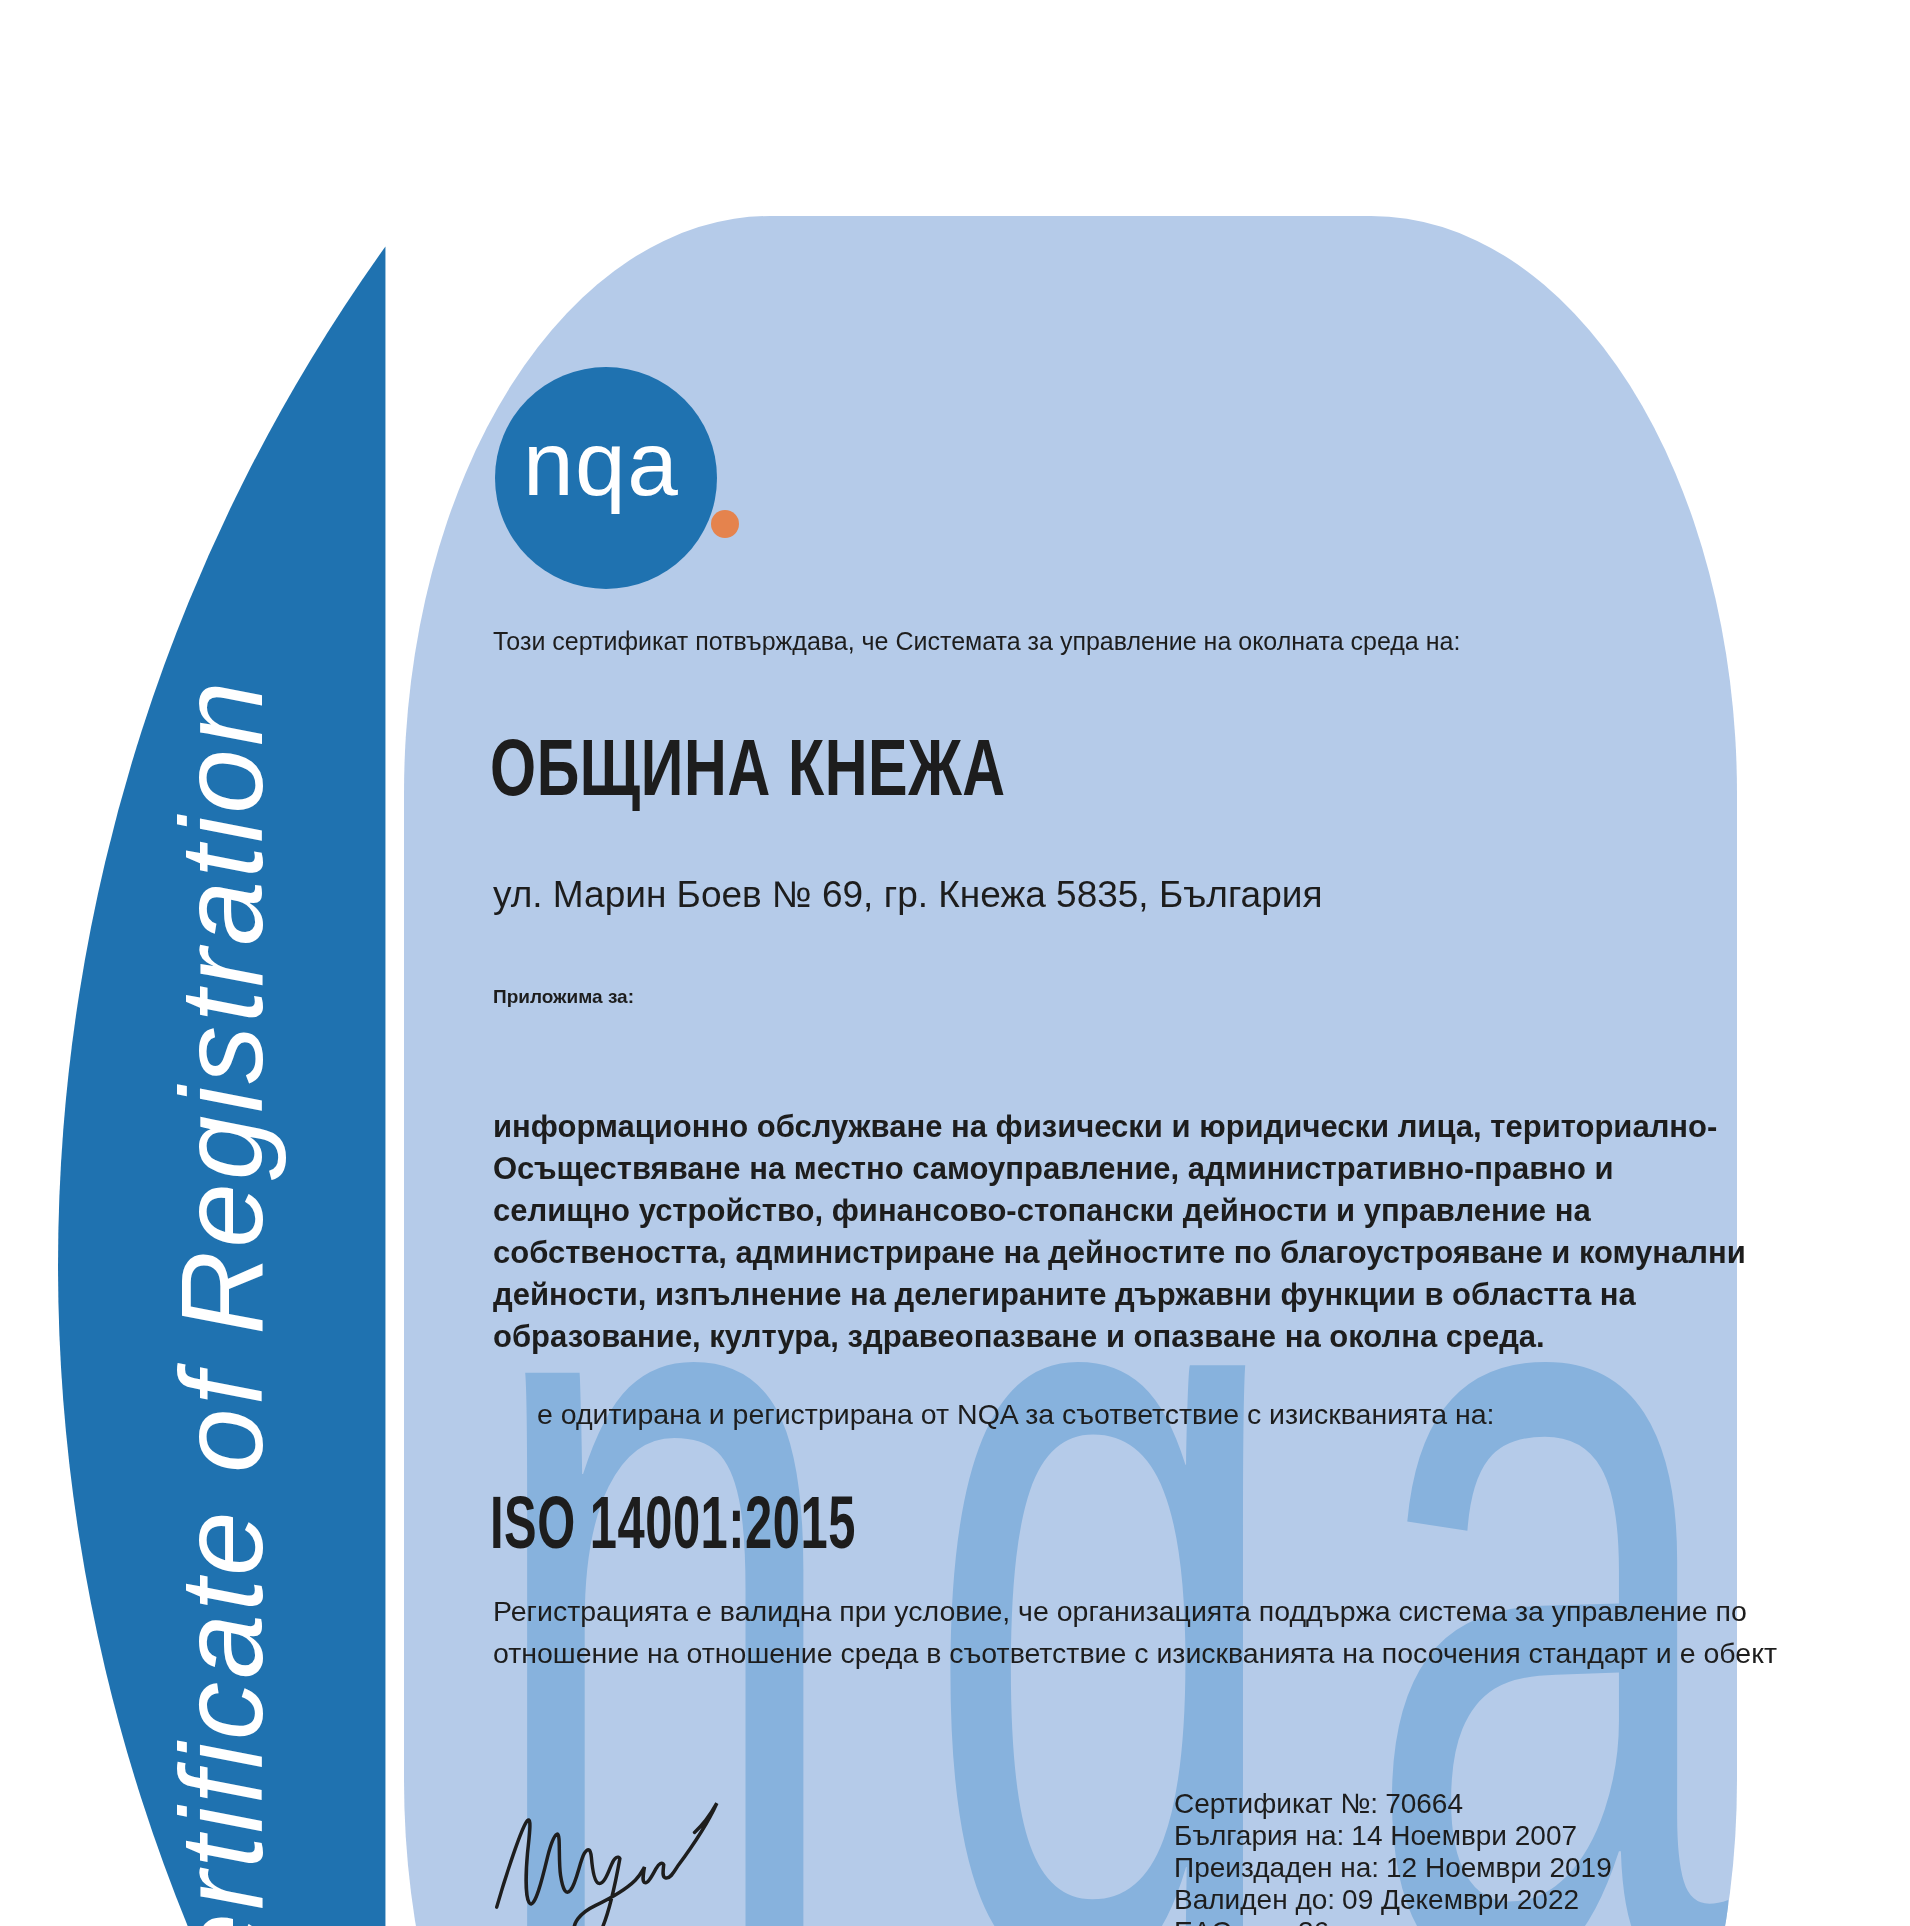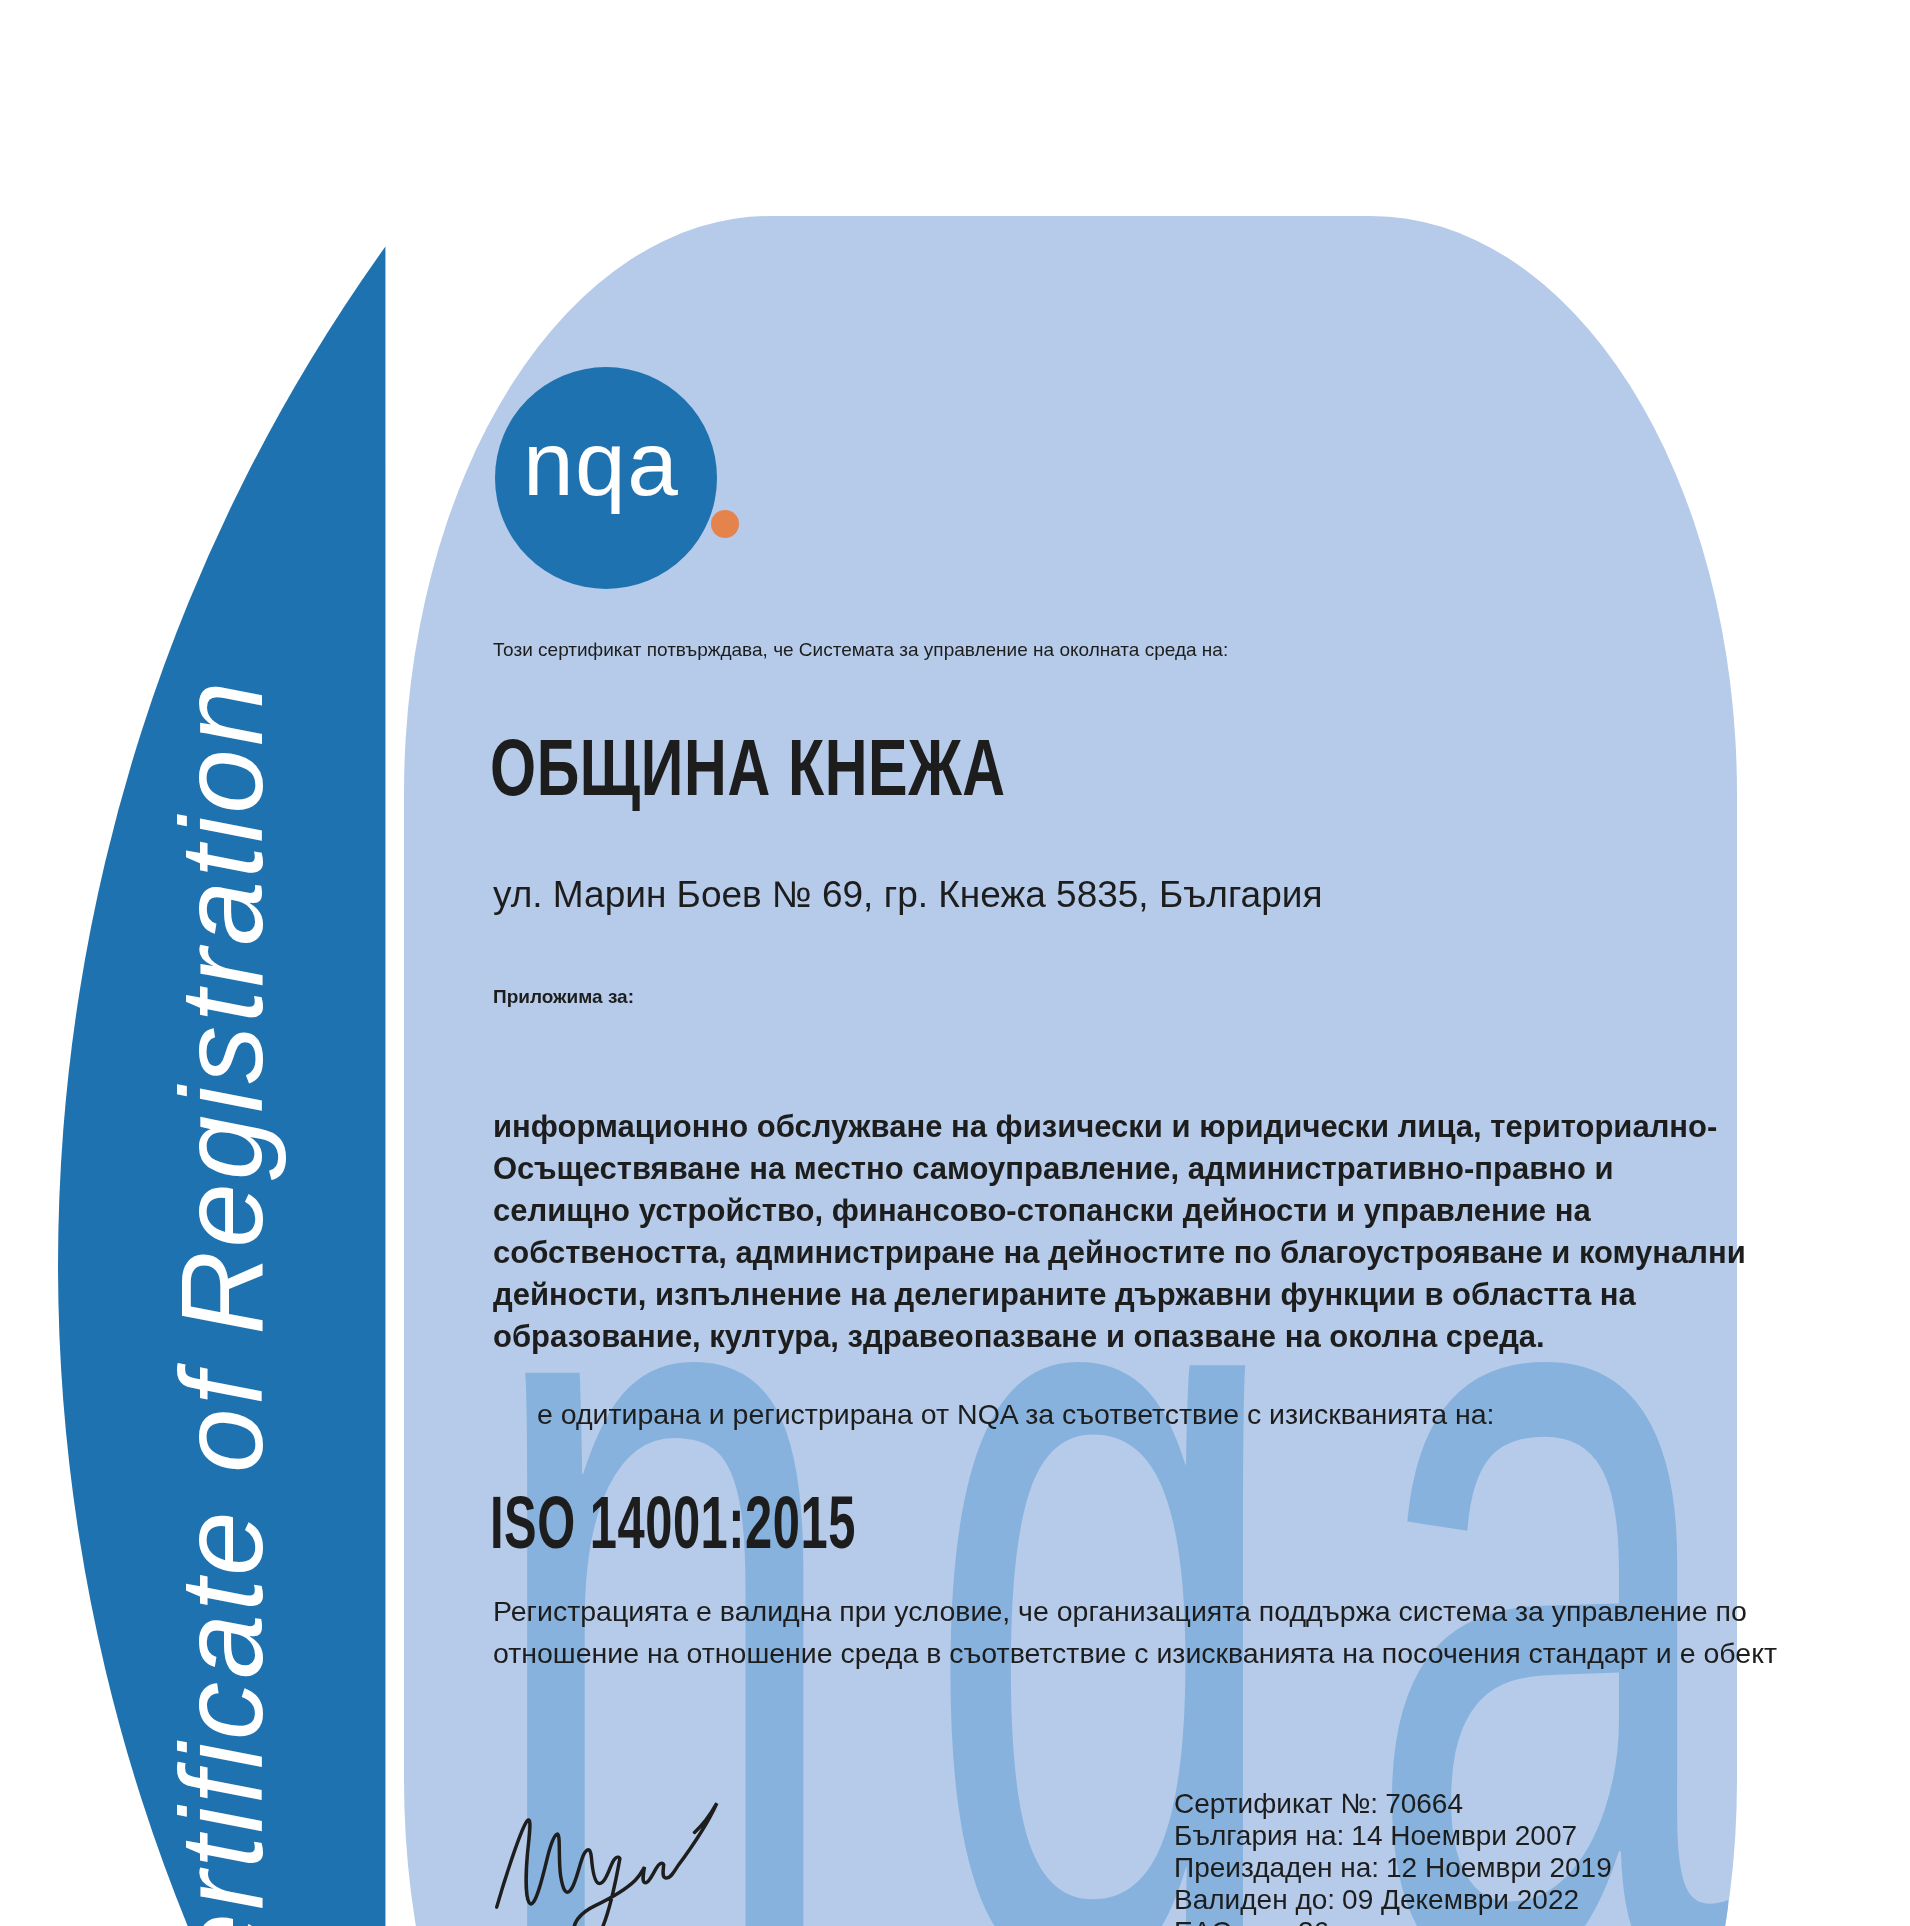--- a/index.html
+++ b/index.html
@@ -32,21 +32,21 @@
     letter-spacing:3.1px;
     color:#ffffff;
   }
 
   
   .logo-circle{left:495px;top:367px;width:222px;height:222px;border-radius:50%;background:#1f72b0;}
   .logo-text{left:523px;top:418px;font-size:91px;line-height:1;color:#ffffff;letter-spacing:1.5px;}
   .logo-dot{left:711px;top:510px;width:28px;height:28px;border-radius:50%;background:#e5834d;}
 
   
-  .intro{left:493px;top:627px;font-size:19px;margin-top:12px;}
+  .intro{left:493px;top:627px;font-size:25px;}
   .org-name{
     left:490px;top:727px;font-size:79px;font-weight:bold;line-height:1.05;
     transform:scaleX(0.75);transform-origin:left top;letter-spacing:0.8px;
   }
   .org-address{left:493px;top:874px;font-size:37px;}
   .applicable{left:493px;top:986px;font-size:19px;font-weight:bold;}
   .scope{left:493px;top:1106px;font-size:31px;font-weight:bold;line-height:42px;}
   .audited{left:493px;top:1398px;font-size:28.5px;margin-left:44px;}
   .standard{
     left:490px;top:1484px;font-size:74px;font-weight:bold;line-height:1.05;

